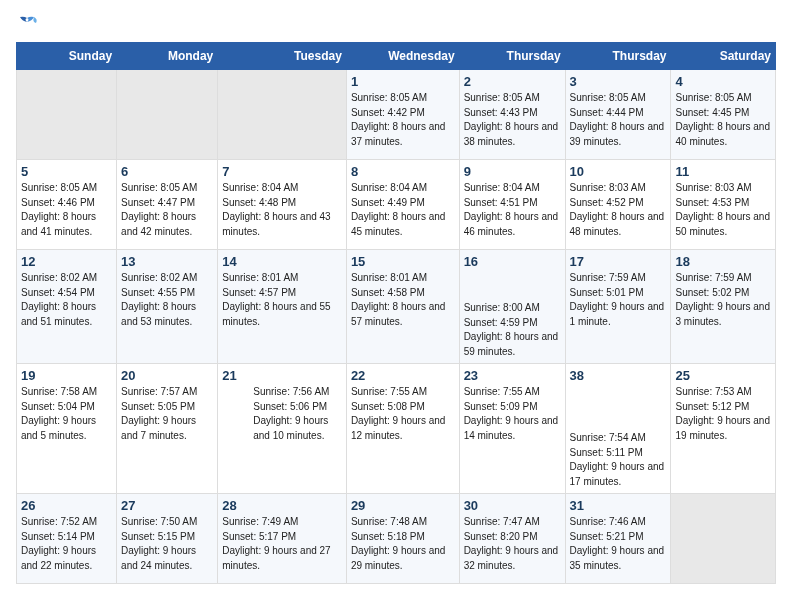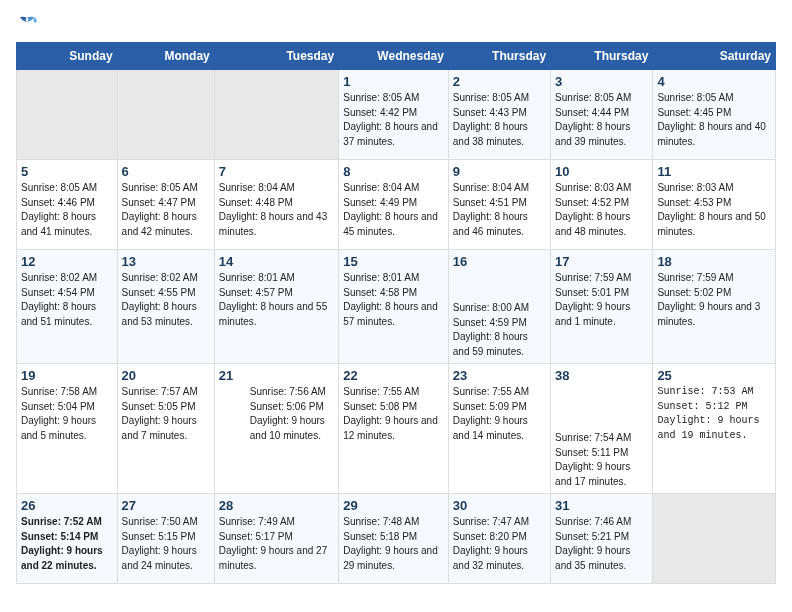--- a/index.html
+++ b/index.html
@@ -270,29 +270,29 @@
 Daylight: 9 hours and 14 minutes.</div>
         </td>
         <td>
           <span class="day-num">38</span>
           <div class="day-info" style="white-space: pre-line; margin-top: 48px;">Sunrise: 7:54 AM
 Sunset: 5:11 PM
 Daylight: 9 hours and 17 minutes.</div>
         </td>
         <td>
           <span class="day-num">25</span>
-          <div class="day-info" style="white-space: pre-line; font-family: Liberation Mono, monospace;">Sunrise: 7:53 AM
+          <div class="day-info" style="white-space: pre-line;">Sunrise: 7:53 AM
 Sunset: 5:12 PM
 Daylight: 9 hours and 19 minutes.</div>
         </td>
       </tr>
       <tr>
         <td>
           <span class="day-num">26</span>
-          <div class="day-info" style="white-space: pre-line; font-weight: bold;">Sunrise: 7:52 AM
+          <div class="day-info" style="white-space: pre-line;">Sunrise: 7:52 AM
 Sunset: 5:14 PM
 Daylight: 9 hours and 22 minutes.</div>
         </td>
         <td>
           <span class="day-num">27</span>
           <div class="day-info" style="white-space: pre-line;">Sunrise: 7:50 AM
 Sunset: 5:15 PM
 Daylight: 9 hours and 24 minutes.</div>
         </td>
         <td>

